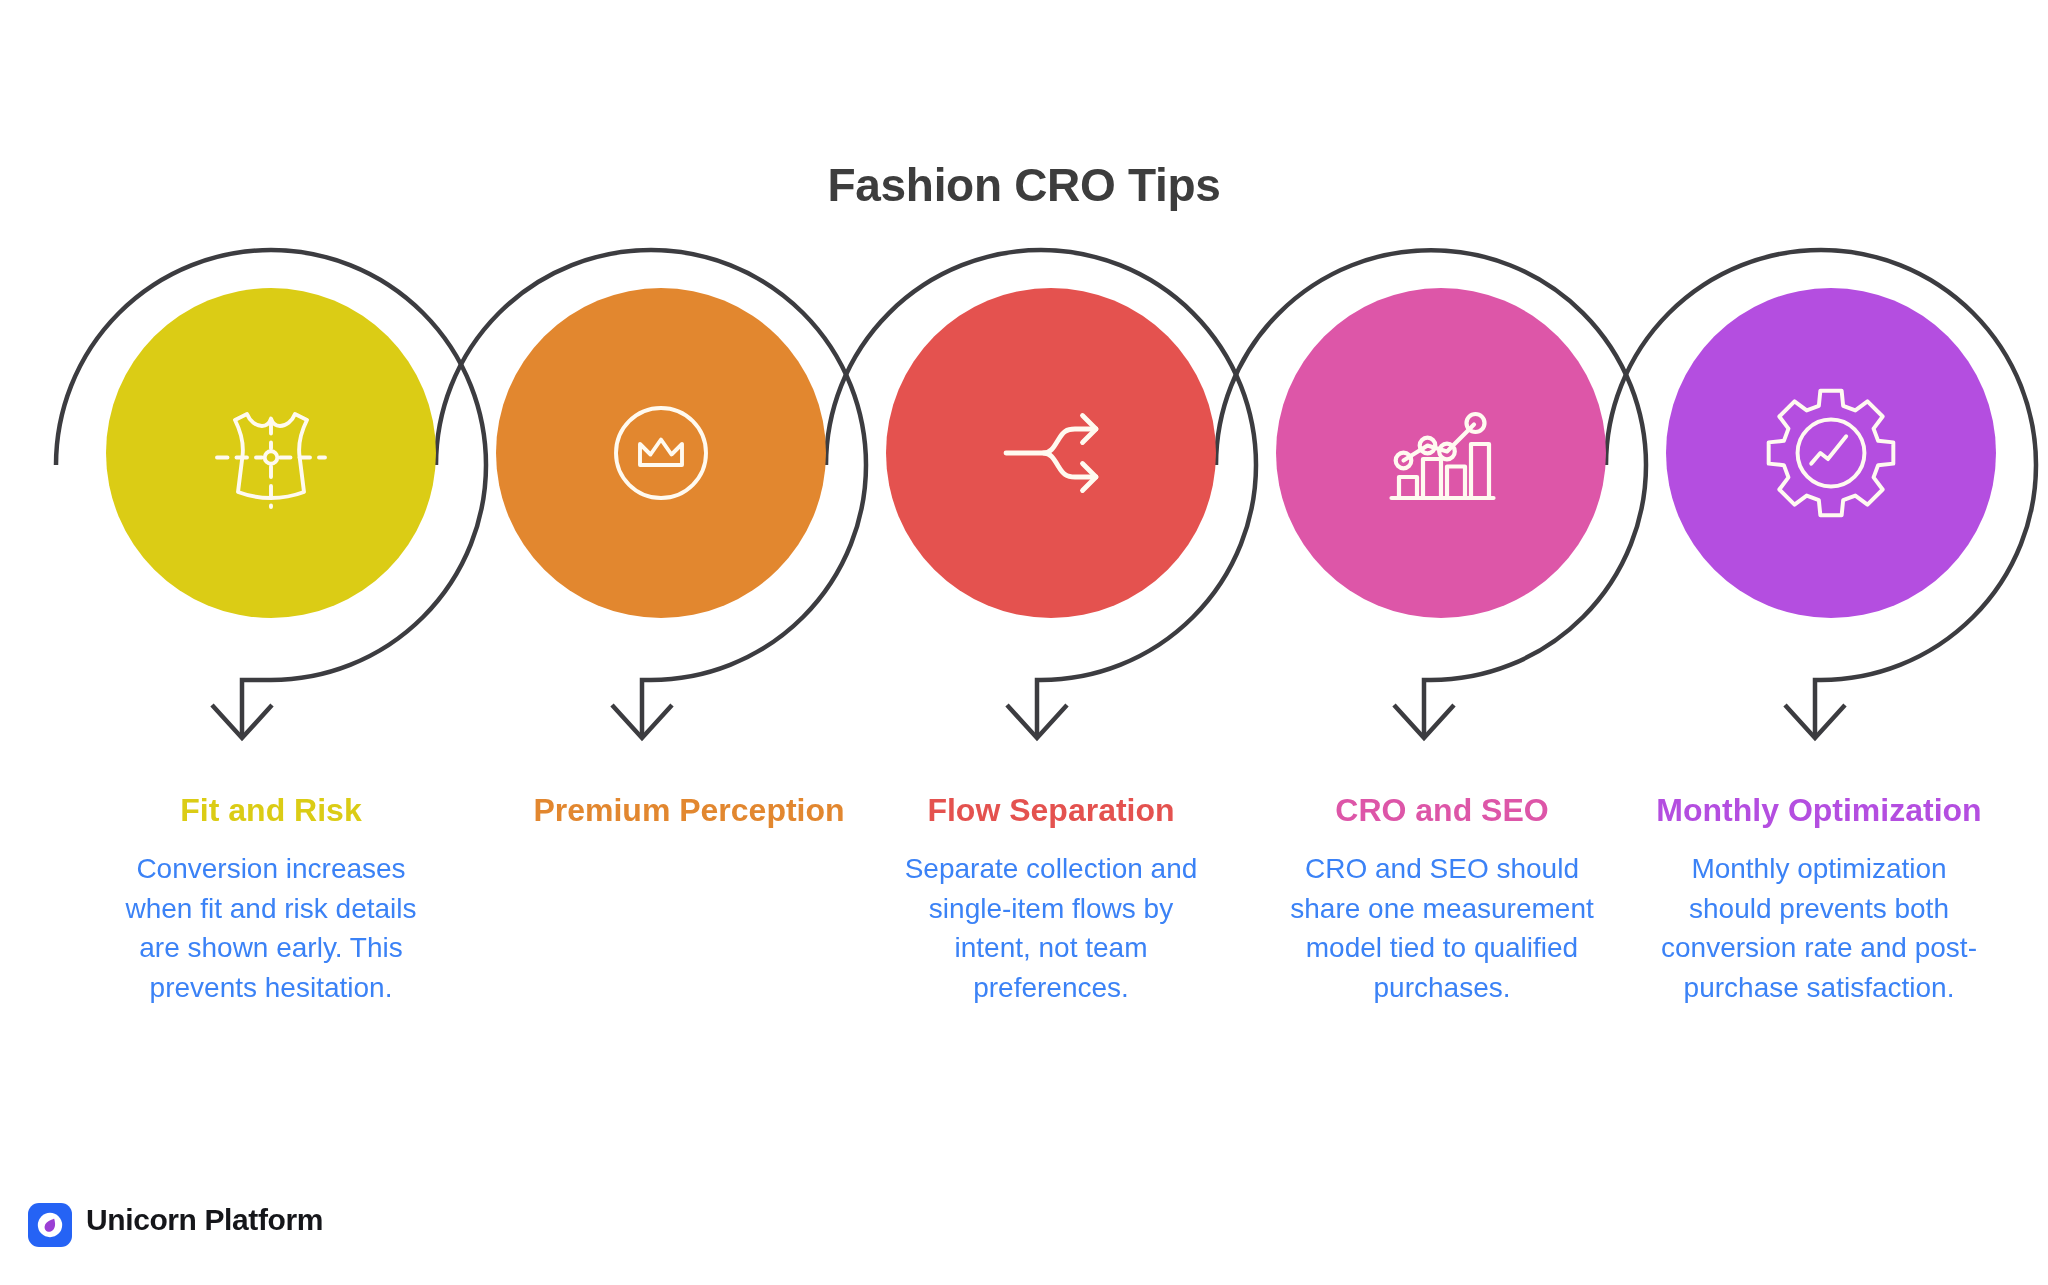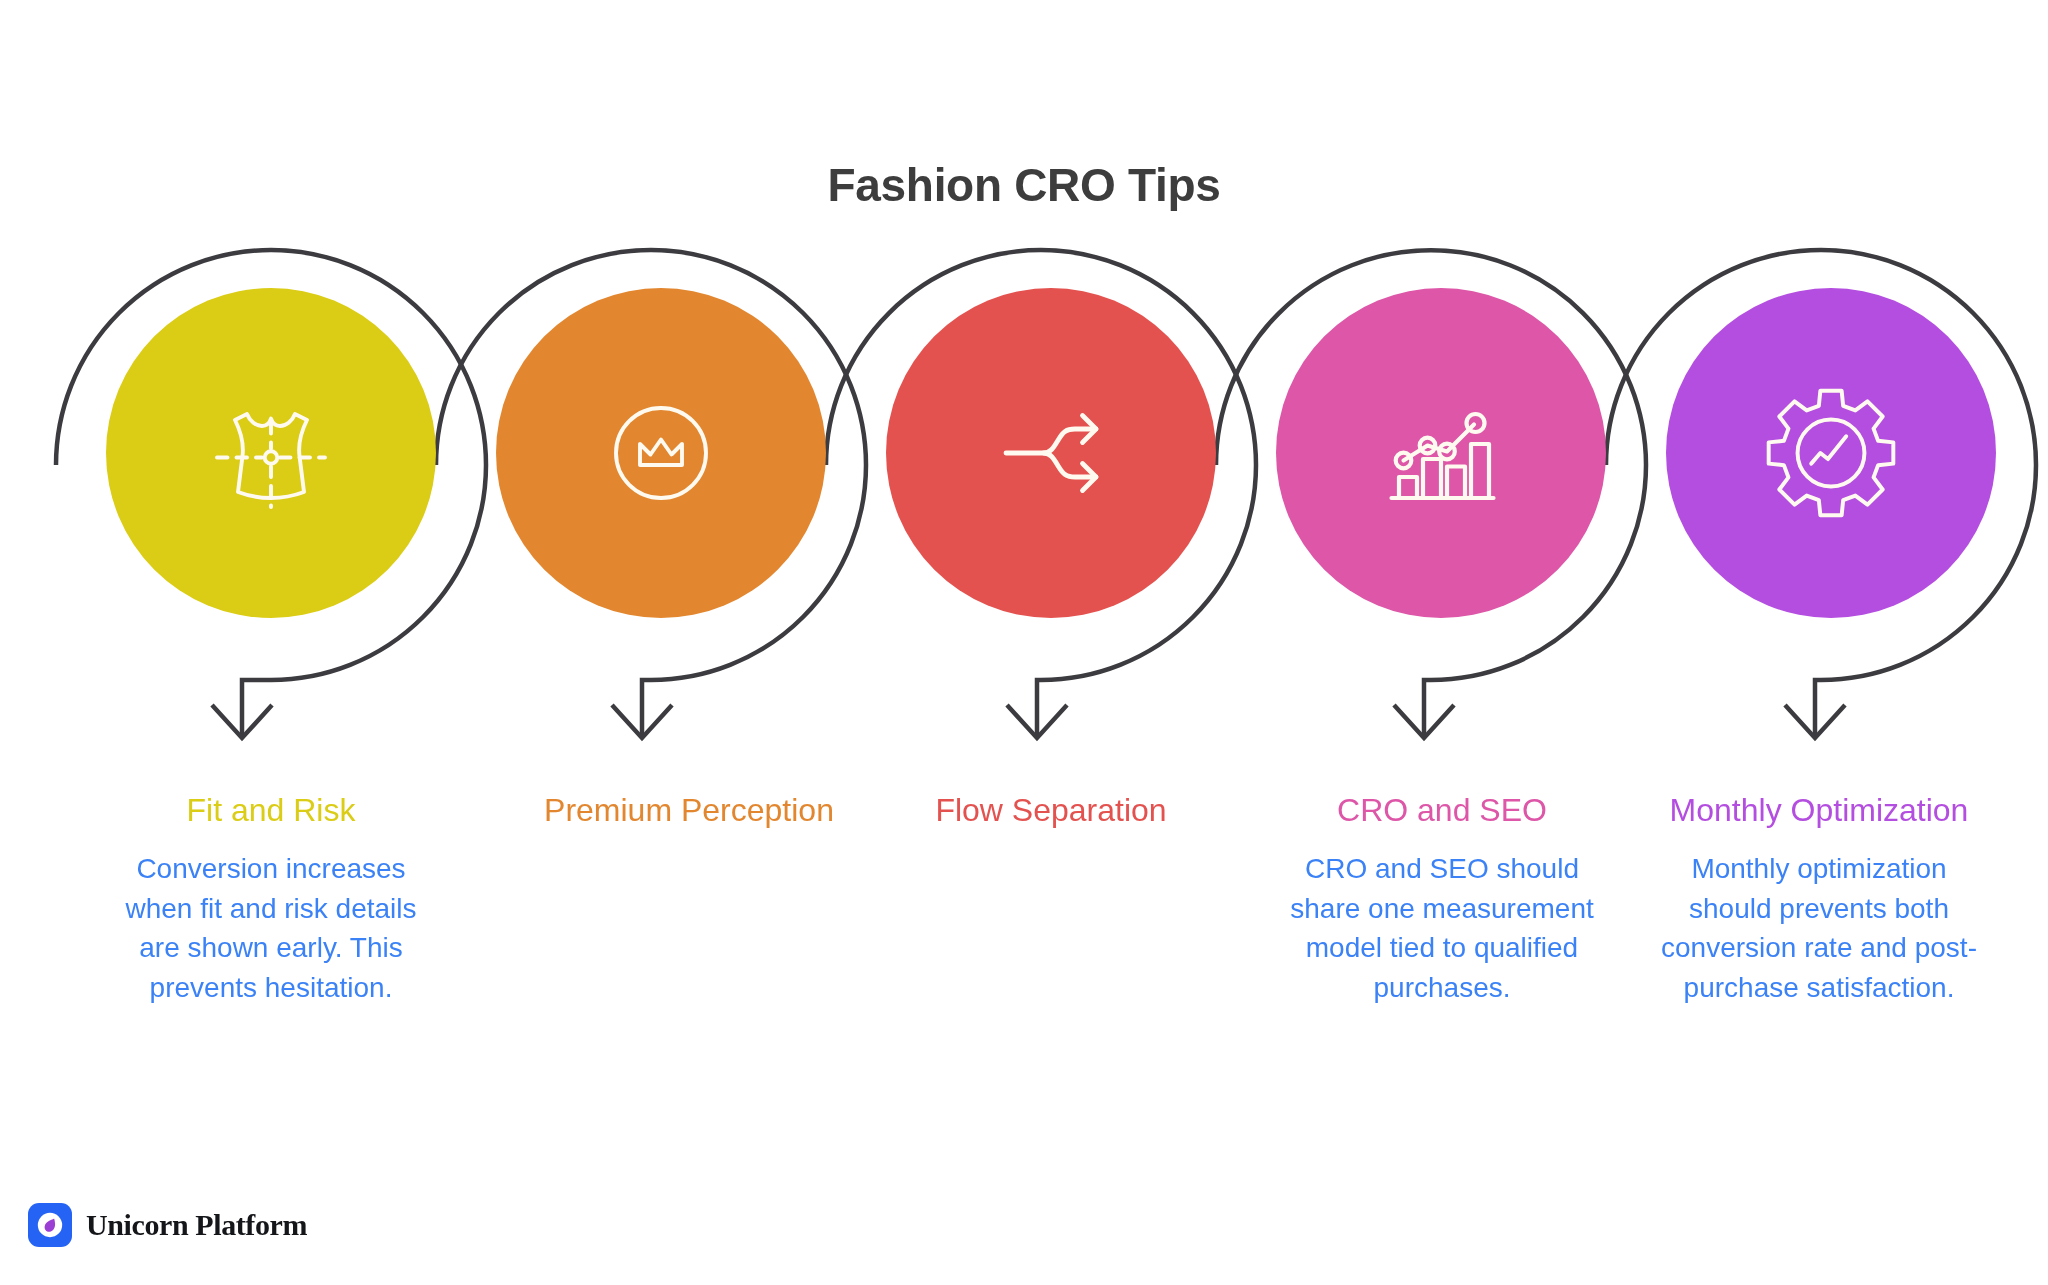--- a/index.html
+++ b/index.html
@@ -70,40 +70,38 @@
     width: 2048px;
   }
   .text-col {
     position: absolute;
     top: 0;
     width: 330px;
     text-align: center;
   }
   .col-heading {
     font-size: 32px;
-    font-weight: normal;
+    font-weight: bold;
     line-height: 1.28;
     margin: 0 0 18px 0;
   }
   .col-body {
     font-size: 28px;
     line-height: 1.42;
     color: #3b82f6;
     margin: 16px;
   }
 
   
   #brand {
     position: absolute;
     left: 28px;
     bottom: 38px;
     display: flex;
-    align-items: center;
     gap: 14px;
-    font-family: Liberation Serif, serif;
   }
   #brand-logo {
     width: 44px;
     height: 44px;
     border-radius: 11px;
     background: #2563f5;
     display: flex;
     align-items: center;
     justify-content: center;
   }
@@ -247,20 +245,21 @@
     <h2 class="col-heading" id="head-0" style="color: rgb(219, 204, 21);">Fit and Risk</h2>
     <p class="col-body">Conversion increases when fit and risk details are shown early. This prevents hesitation.</p>
   </div>
 
   <div class="text-col" style="left:524px;">
     <h2 class="col-heading" id="head-1" style="color: rgb(226, 135, 47);">Premium Perception</h2>
   </div>
 
   <div class="text-col" style="left:886px;">
     <h2 class="col-heading" id="head-2" style="color: rgb(228, 82, 79);">Flow Separation</h2>
+    <p class="col-body">Separate collection and single-item flows by intent, not team preferences.</p>
   </div>
 
   <div class="text-col" style="left:1272px;width:340px;">
     <h2 class="col-heading" id="head-3" style="color: rgb(221, 86, 168);">CRO and SEO</h2>
     <p class="col-body">CRO and SEO should share one measurement model tied to qualified purchases.</p>
   </div>
 
   <div class="text-col" style="left:1644px;width:350px;">
     <h2 class="col-heading" id="head-4" style="color: rgb(180, 78, 224);">Monthly Optimization</h2>
     <p class="col-body">Monthly optimization should prevents both conversion rate and post-purchase satisfaction.</p>

